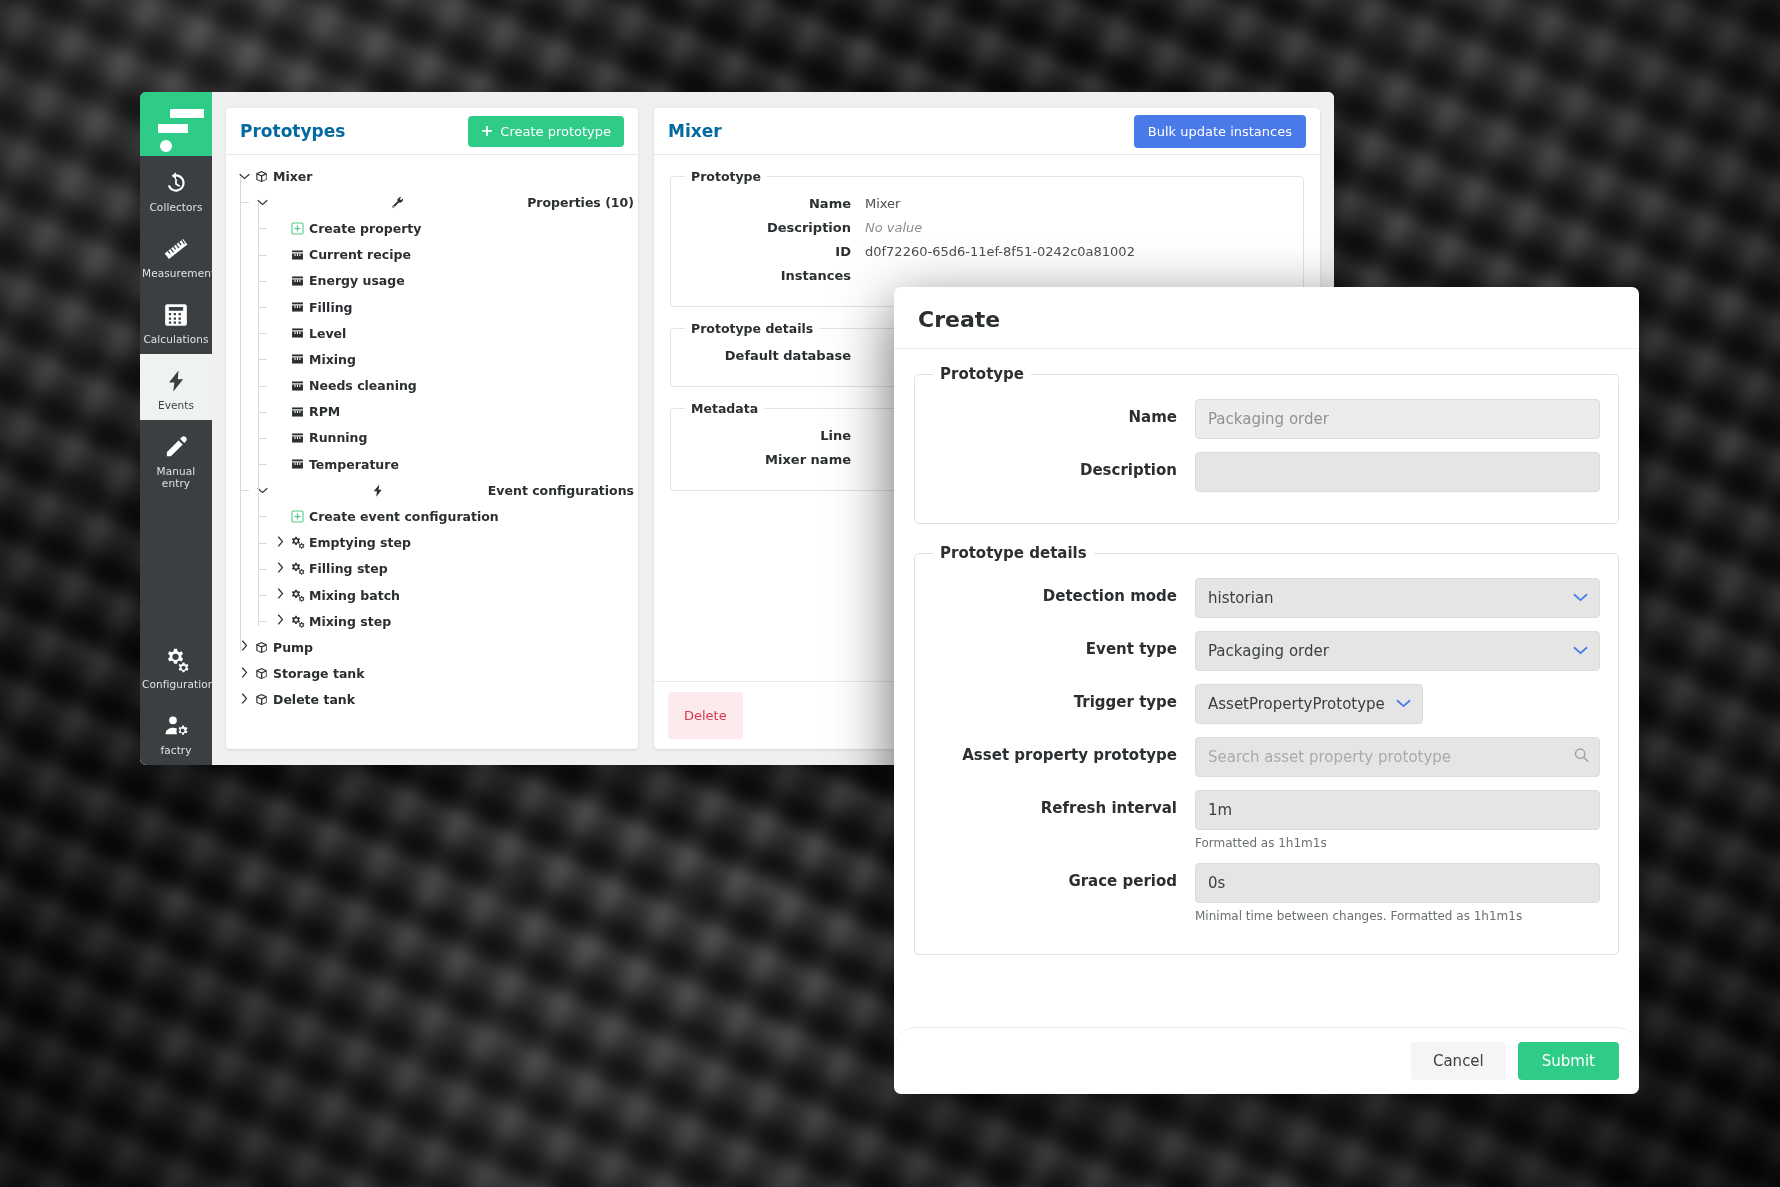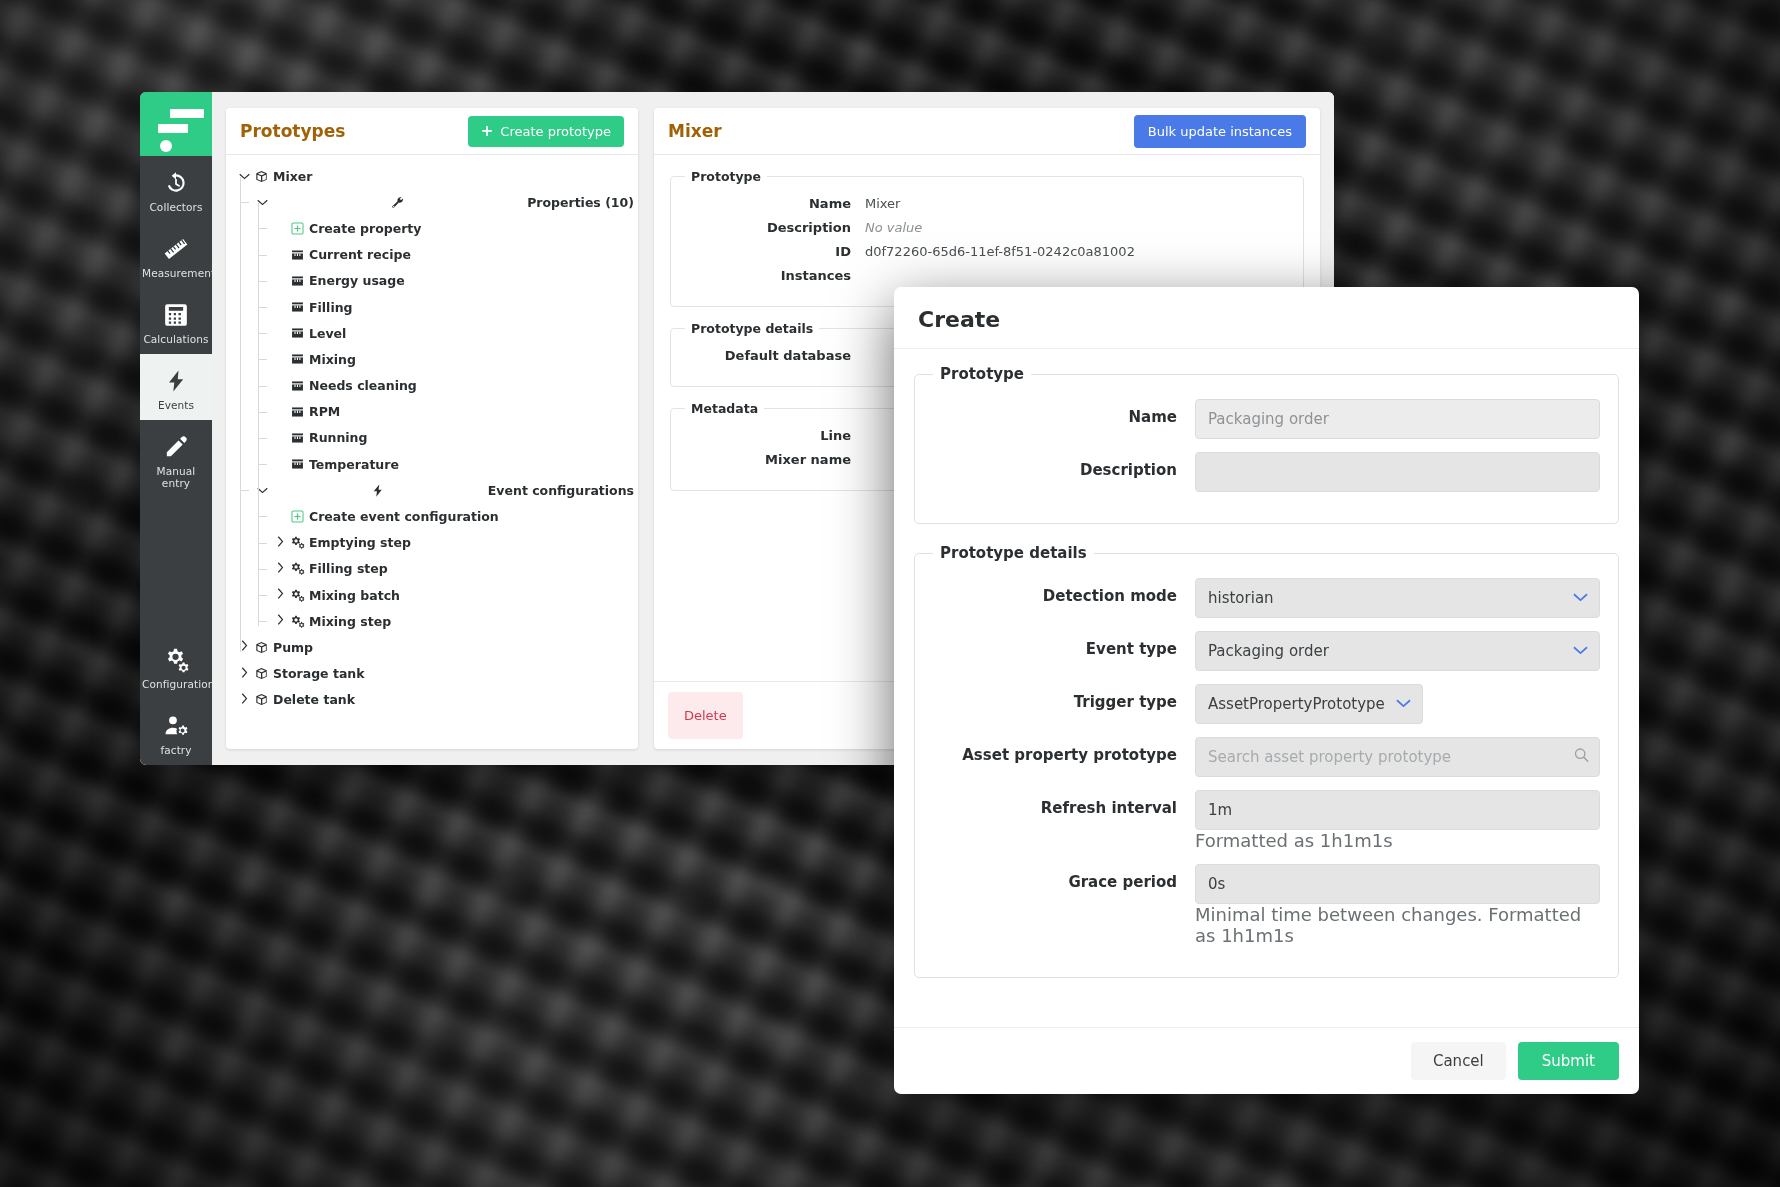--- a/index.html
+++ b/index.html
@@ -70,21 +70,21 @@
   .rail-item.active{ background:#eef3f2; }
   .rail-item.active .ic svg path, .rail-item.active .ic svg polygon { fill:#3b3f41; }
   .rail-item.active .lb{ color:#3b3f41; }
   .rail-spacer{ flex:1 1 auto; }
 
   
   .content{ flex:1 1 auto; padding:16px 14px 16px 14px; display:flex; gap:16px; background:#f0f0f0;}
   .card{ background:#fff; border-radius:4px; box-shadow:0 1px 3px rgba(0,0,0,.12); display:flex; flex-direction:column;}
   .card-head{ height:47px; display:flex; align-items:center; justify-content:space-between;
               padding:0 14px; border-bottom:1px solid #e6e6e6; flex:0 0 47px;}
-  .card-title{ font-size:17px; font-weight:700; color:#a16207; }
+  .card-title{ font-size:17px; font-weight:700; color:#0369a1; }
 
   .btn{ border:none; border-radius:4px; font-size:13px; cursor:pointer; font-family:inherit; padding:8px 13px; }
   .btn-green{ background:#2ecc87; color:#fff; display:inline-flex; align-items:center; gap:7px; font-weight:500;}
   .btn-green .plus{ font-size:15px; font-weight:700; line-height:1;}
   .btn-blue{ background:#4a79e8; color:#fff; font-weight:500; padding:9px 14px;}
   .btn-danger{ background:#fdeaec; color:#d5384d; font-weight:500; padding:16px 16px;}
   .btn-plain{ background:#f5f5f5; color:#3c4043; padding:10px 22px; font-size:15px;}
   .btn-submit{ background:#2ecc87; color:#fff; padding:10px 24px; font-size:15px;}
 
   
@@ -113,33 +113,33 @@
   
   #modal{
     position:absolute; left:894px; top:287px; width:745px; height:807px;
     background:#fff; border-radius:7px; box-shadow:0 18px 60px rgba(0,0,0,.6);
     display:flex; flex-direction:column; overflow:hidden;
   }
   .modal-head{ padding:20px 24px 16px; border-bottom:1px solid #ededed;}
   .modal-title{ font-size:22px; font-weight:700; color:#2b2f31; }
   .modal-body{ flex:1 1 auto; padding:16px 20px 0; overflow:hidden;}
   .modal-foot{ border-top:1px solid #ededed; padding:14px 20px; display:flex;
-               justify-content:flex-end; gap:12px; }
+               justify-content:flex-end; gap:12px;border-radius:22px; }
   fieldset.mfs{ border:1px solid #dfe1e1; border-radius:5px; margin:0 0 20px; padding:16px 18px 18px;}
   fieldset.mfs > legend{ font-size:15px; font-weight:700; color:#2b2f31; padding:0 7px;}
   .frow{ display:flex; align-items:flex-start; margin-bottom:13px;}
   .frow .flabel{ width:262px; flex:0 0 262px; text-align:right; padding:9px 18px 0 0;
                  font-size:15px; font-weight:700; color:#2b2f31;}
   .fctl{ flex:1 1 auto; }
   .inp{ width:100%; height:37px; border:1px solid #dadcdc; border-radius:4px;
         padding:0 12px; font-size:15px; color:#3c4043; font-family:inherit; background:#e5e5e5;}
   .inp::placeholder{ color:#a7abae; }
   .inp.disabled{ background:#ececec; color:#8e9295; }
   .inp.tall{ height:40px; }
-  .help{ font-size:18px; color:#6b7073; }
+  .help{ font-size:12px; color:#6b7073; margin-top:6px; }
   .selwrap{ position:relative; }
   .selwrap .chev{ position:absolute; right:12px; top:50%; transform:translateY(-50%);
                   pointer-events:none; color:#4a79e8; font-size:13px; }
   .sel-narrow{ width:228px; }
   .searchwrap{ position:relative; }
   .searchwrap .mag{ position:absolute; right:11px; top:50%; transform:translateY(-50%);
                     color:#9aa0a3; pointer-events:none;}
 </style>
 </head>
 <body>

